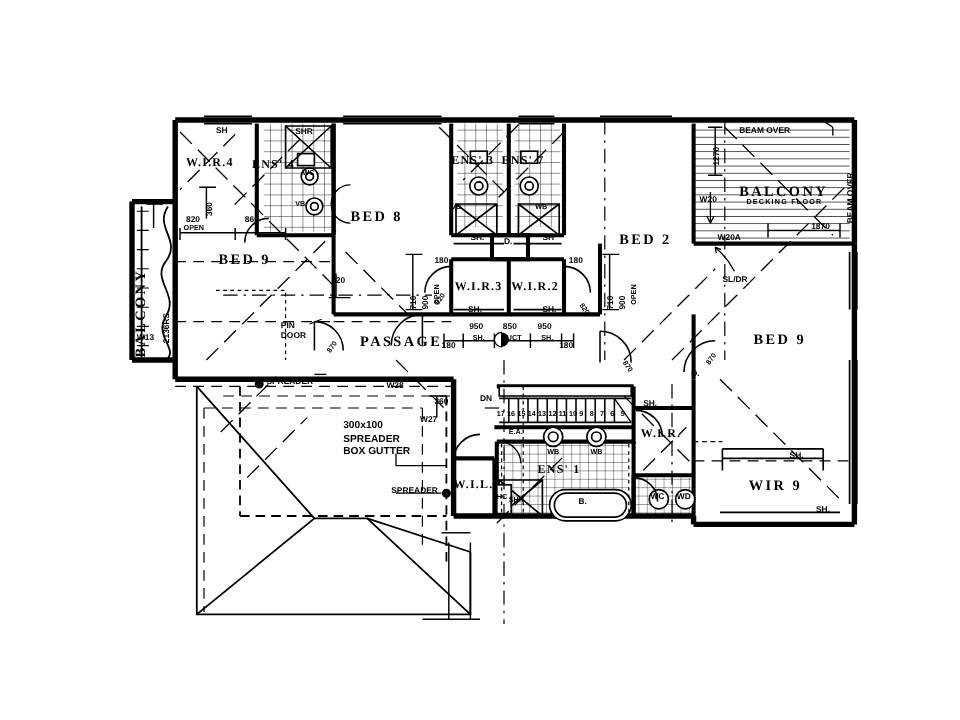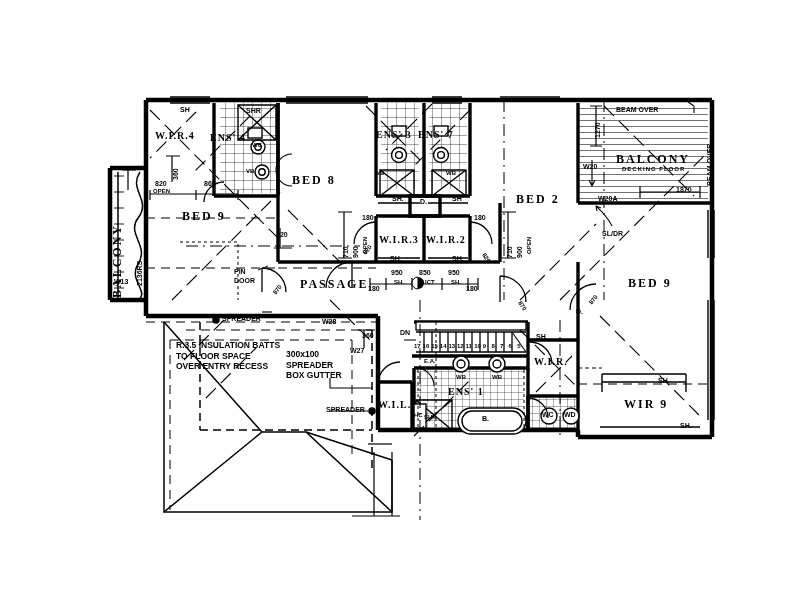--- a/index.html
+++ b/index.html
@@ -420,24 +420,19 @@
       <span class="lbl tiny6" style="left: 94.6px; top: 0px;">6</span>
       <span class="lbl tiny6" style="left: 103.2px; top: 0px;">5</span>
     </div>
 
 <div class="lbl tiny6" style="left:272px;top:292px;transform:rotate(-55deg);transform-origin:0 0;">870</div>
 <div class="lbl tiny6" style="left:362px;top:252px;transform:rotate(-55deg);transform-origin:0 0;">820</div>
 <div class="lbl tiny6" style="left:486px;top:252px;transform:rotate(55deg);transform-origin:0 0;">820</div>
 <div class="lbl tiny6" style="left:522px;top:300px;transform:rotate(55deg);transform-origin:0 0;">870</div>
 <div class="lbl tiny6" style="left:588px;top:302px;transform:rotate(-55deg);transform-origin:0 0;">870</div>
 
-<div class="lbl note" style="left:176px;top:340px;">
-  <div>R.3.5 INSULATION BATTS</div>
-  <div>TO FLOOR SPACE</div>
-  <div>OVER ENTRY RECESS</div>
-</div>
 <div class="lbl note" style="left:286px;top:349px;">
   <div>300x100</div>
   <div>SPREADER</div>
   <div>BOX GUTTER</div>
 </div>
 
 </div>
 
 </body></html>

